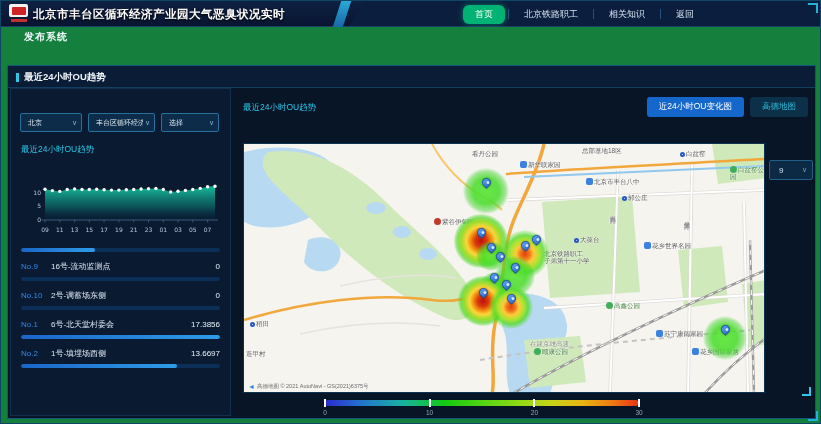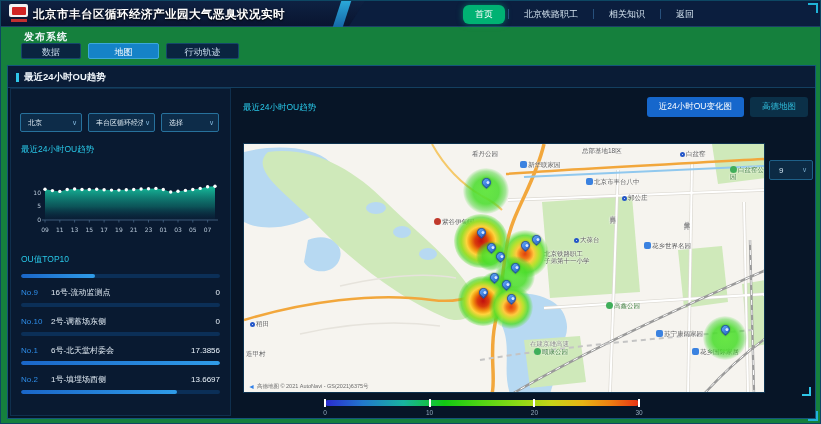--- a/index.html
+++ b/index.html
@@ -110,25 +110,20 @@
         <span class="nav-sep"></span>
         <div class="nav-item">北京铁路职工</div>
         <span class="nav-sep"></span>
         <div class="nav-item">相关知识</div>
         <span class="nav-sep"></span>
         <div class="nav-item">返回</div>
       </nav>
   </header>
 
   <div class="publish-label">发布系统</div>
-  <div class="tabs">
-      <div class="tab" style="width: 60px;">数据</div>
-      <div class="tab active" style="width: 71px;">地图</div>
-      <div class="tab" style="width: 73px;">行动轨迹</div>
-    </div>
 
   <section class="main-panel">
     <div class="panel-title-bar">
       <div class="panel-title">最近24小时OU趋势</div>
     </div>
 
     <aside class="left-panel">
       <div class="filter-row">
           <div class="sel" style="width: 62px;">
             <span class="val">北京</span>
@@ -201,21 +196,20 @@
             <text x="87.1" y="72" class="ax" text-anchor="middle">17</text>
             <text x="101.9" y="72" class="ax" text-anchor="middle">19</text>
             <text x="116.7" y="72" class="ax" text-anchor="middle">21</text>
             <text x="131.5" y="72" class="ax" text-anchor="middle">23</text>
             <text x="146.3" y="72" class="ax" text-anchor="middle">01</text>
             <text x="161.0" y="72" class="ax" text-anchor="middle">03</text>
             <text x="175.8" y="72" class="ax" text-anchor="middle">05</text>
             <text x="190.6" y="72" class="ax" text-anchor="middle">07</text>
           </svg>
       </div>
-      <div class="top10-title">OU值TOP10</div>
       <div class="t10-list">
           <div class="t10-item">
             <div class="t10-track">
               <div class="t10-fill" style="width: 37.1%;"></div>
             </div>
           </div>
           <div class="t10-item">
             <div class="t10-row">
               <span class="t10-rank">No.9</span>
               <span class="t10-name">16号-流动监测点</span>

